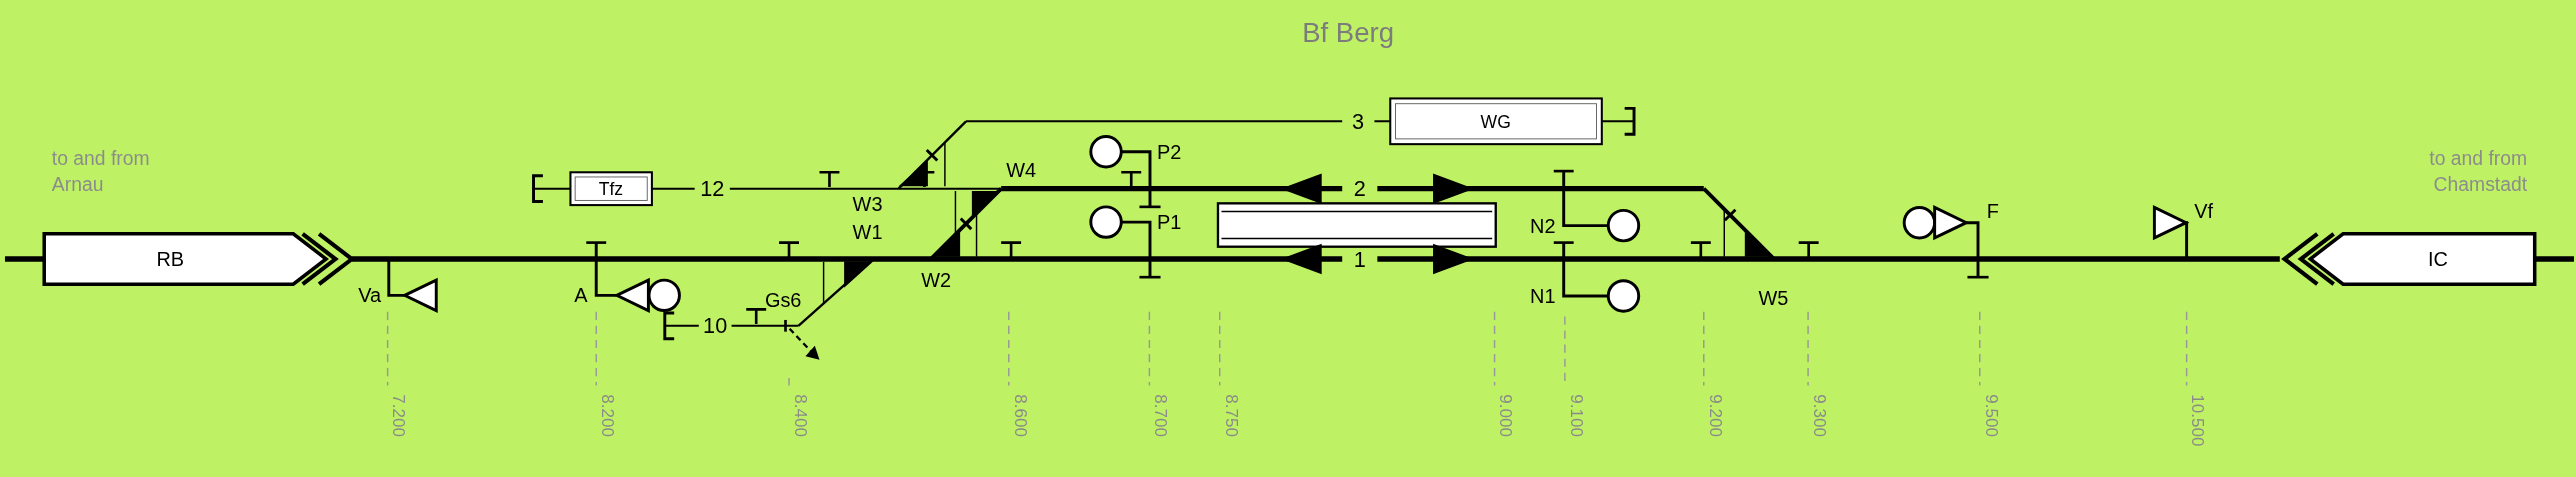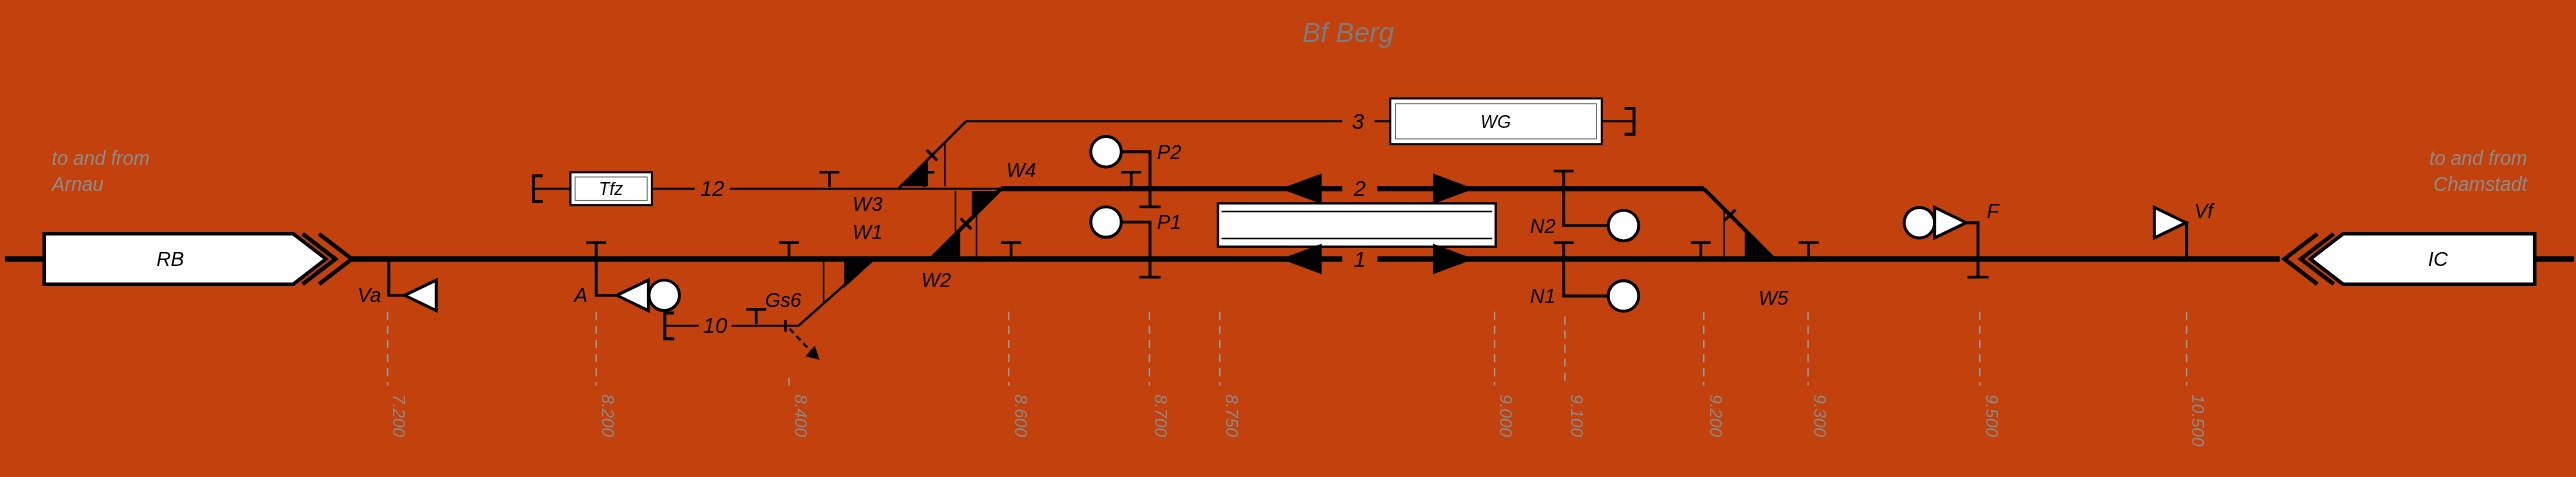--- a/index.html
+++ b/index.html
@@ -1,16 +1,16 @@
 <!DOCTYPE html>
 <html style="font-size:9.4px"><head>
 <meta charset="utf-8">
 <style>
   html,body{margin:0;padding:0;background:#fff;}
-  .stage{width:2576px;height:477px;position:relative;background:#c2410c;overflow:hidden;font-style:italic;}
+  .stage{width:2576px;height:477px;position:relative;background:#bef264;overflow:hidden;}
   svg{display:block;}
   text{font-family:"Liberation Sans",sans-serif;}
   .track-thick{stroke:#000;stroke-width:9;fill:none;}
   .track-thin{stroke:#000;stroke-width:3.5;fill:none;}
   .branch-thin{stroke:#000;stroke-width:4;fill:none;}
   .branch-mid{stroke:#000;stroke-width:6.5;fill:none;}
   .wedge{fill:#000;stroke:none;}
   .sym{stroke:#000;stroke-width:5;fill:none;}
   .symfill{stroke:#000;stroke-width:5;fill:#fff;}
   .mark{stroke:#000;stroke-width:4.5;fill:none;}

